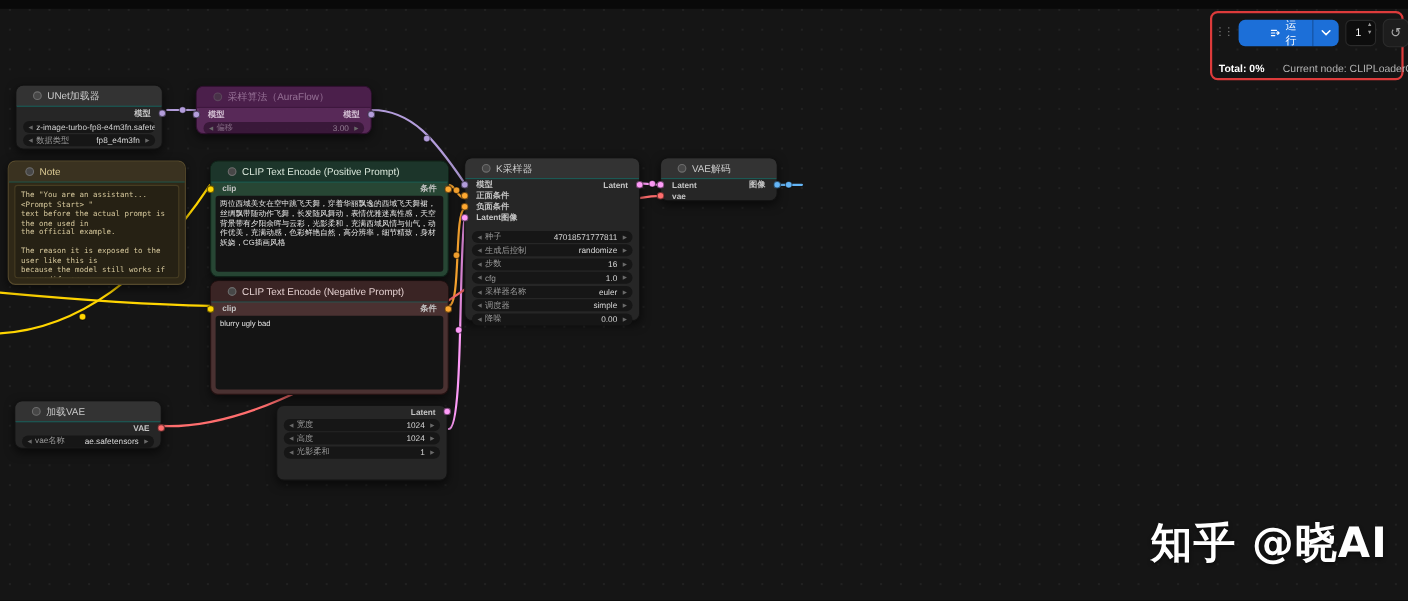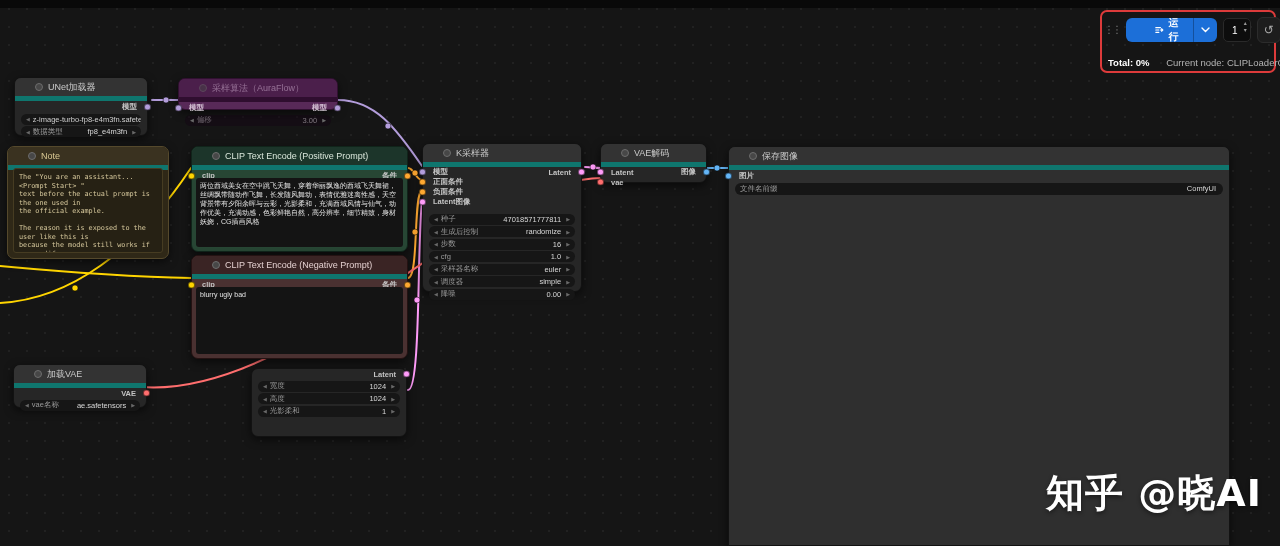--- a/index.html
+++ b/index.html
@@ -5,22 +5,22 @@
   html,body{margin:0;padding:0;background:#0a0a0a;}
   #canvas{position:relative;width:1280px;height:546px;overflow:hidden;
     background-color:#151515;
     background-image:radial-gradient(#212121 1px, transparent 1.4px);
     background-size:18px 18px;
     font-family:"Liberation Sans", sans-serif;}
   #topbar{position:absolute;left:0;top:0;width:1280px;height:8px;background:#090909;z-index:3;}
   #wires{position:absolute;left:0;top:0;z-index:1;}
   .node{position:absolute;background:#262626;border:1px solid #121212;border-radius:7px;
     box-shadow:0 3px 9px rgba(0,0,0,.55);z-index:2;box-sizing:border-box;}
-  .ntitle{height:18px;display:flex;align-items:center;gap:5px;padding:0 20px;background:#333333;
-    border-radius:6px 6px 0 0;font-size:9px;color:#c9c9c9;border-bottom:5px solid #0f766e;white-space:nowrap;overflow:hidden;}
+  .ntitle{height:18px;display:flex;align-items:center;gap:5px;padding:0 15px;background:#333333;
+    border-radius:6px 6px 0 0;font-size:9px;color:#c9c9c9;border-bottom:1px solid #0f766e;white-space:nowrap;overflow:hidden;}
   .cdot{width:6px;height:6px;border-radius:50%;background:#474747;border:1px solid #6d6d6d;flex:none;}
   .srow{position:relative;height:11px;display:flex;align-items:center;justify-content:space-between;
     padding:0 10px;font-size:7.5px;color:#c4c4c4;font-weight:bold;}
   .srow.outonly{justify-content:flex-end;}
   .sdot{position:absolute;width:7px;height:7px;border-radius:50%;top:50%;transform:translateY(-50%);
     border:1px solid rgba(0,0,0,.55);box-sizing:border-box;}
   .sdot.in{left:-4px;} .sdot.out{right:-4px;}
   .widget{height:11px;margin:1.5px 6px;background:#161616;border-radius:6px;display:flex;
     align-items:center;padding:0 5px;font-size:7.5px;color:#9a9a9a;gap:3px;overflow:hidden;white-space:nowrap;}
   .warr{color:#6a6a6a;font-size:5px;flex:none;}
@@ -46,21 +46,21 @@
   .node.purple .widget{background:rgba(20,5,20,.45);color:rgba(235,220,235,.4);}
   .node.purple .wval{color:rgba(245,235,245,.45);}
   
   .node.save{background:#2f2f2f;}
   
   #run-annotation{position:absolute;left:1100px;top:10px;width:176px;height:63px;
     border:2px solid #dd3b3b;border-radius:7px;z-index:4;box-sizing:border-box;}
   #run-toolbar{position:absolute;left:1104px;top:16px;height:28px;display:flex;align-items:center;gap:6px;z-index:5;}
   .drag-handle{color:#7d7d7d;font-size:10px;letter-spacing:-2px;line-height:10px;user-select:none;}
   #run-btn{display:flex;align-items:stretch;height:24px;background:#1c6fd8;border-radius:6px;overflow:hidden;}
-  #run-btn .main{display:flex;align-items:center;gap:5px;padding:0 9px;color:#fff;font-size:10px;font-weight:bold;margin-left:20px;}
+  #run-btn .main{display:flex;align-items:center;gap:5px;padding:0 9px;color:#fff;font-size:10px;font-weight:normal;margin-left:20px;}
   #run-btn .divider{width:1px;background:rgba(0,0,0,.28);}
   #run-btn .chev{display:flex;align-items:center;padding:0 7px;color:#fff;}
   #queue-count{position:relative;width:29px;height:24px;background:#0d0d0d;border:1px solid #2a2a2a;
     border-radius:5px;color:#fff;font-size:10px;display:flex;align-items:center;padding-left:8px;box-sizing:border-box;}
   #queue-count .steppers{position:absolute;right:3px;top:1px;display:flex;flex-direction:column;
     font-size:6px;color:#9a9a9a;line-height:7px;}
   #history-btn{width:24px;height:24px;background:#1d1d1d;border:1px solid #2c2c2c;border-radius:6px;
     color:#a8a8a8;font-size:12px;display:flex;align-items:center;justify-content:center;}
   #status-row{position:absolute;left:1108px;top:57px;z-index:5;font-size:9.5px;white-space:nowrap;}
   #status-total{color:#ffffff;font-weight:bold;}
@@ -116,21 +116,21 @@
 
     </div>
     <div class="widget">
       <span class="warr">◀</span>
       <span>数据类型</span>
       <span class="wval">fp8_e4m3fn</span>
       <span class="warr">▶</span>
     </div>
   </div>
 
-  <div class="node purple" style="left:178px;top:78px;width:160px;height:32px">
+  <div class="node purple" style="left:178px;top:78px;width:160px;height:44px">
     <div class="ntitle">
       <span class="cdot" style="opacity:.5"></span>
       <span>采样算法（AuraFlow）</span>
     </div>
     <div class="srow">
       <span>模型</span>
       <span class="sdot in" style="background:#B39DDB"></span>
       <span>模型</span>
       <span class="sdot out" style="background:#B39DDB"></span>
     </div>
@@ -262,35 +262,20 @@
       <span class="sdot in" style="background:#FF9CF9"></span>
       <span>图像</span>
       <span class="sdot out" style="background:#64B5F6"></span>
     </div>
     <div class="srow" style="height:10px">
       <span>vae</span>
       <span class="sdot in" style="background:#FF6E6E"></span>
     </div>
   </div>
 
-  <div class="node save" style="left:728px;top:146px;width:502px;height:400px;border-radius:7px 7px 0 0">
-    <div class="ntitle">
-      <span class="cdot"></span>
-      <span>保存图像</span>
-    </div>
-    <div class="srow">
-      <span>图片</span>
-      <span class="sdot in" style="background:#64B5F6"></span>
-    </div>
-    <div class="widget" style="height:12px">
-      <span>文件名前缀</span>
-      <span class="wval">ComfyUI</span>
-    </div>
-    <div style="position:absolute;left:0;right:0;top:192px;bottom:0;"></div>
-  </div>
 
   <div class="node" style="left:13px;top:364px;width:134px;height:44px">
     <div class="ntitle">
       <span class="cdot"></span>
       <span>加载VAE</span>
     </div>
     <div class="srow outonly" style="height:10px">
       <span>VAE</span>
       <span class="sdot out" style="background:#FF6E6E"></span>
     </div>

